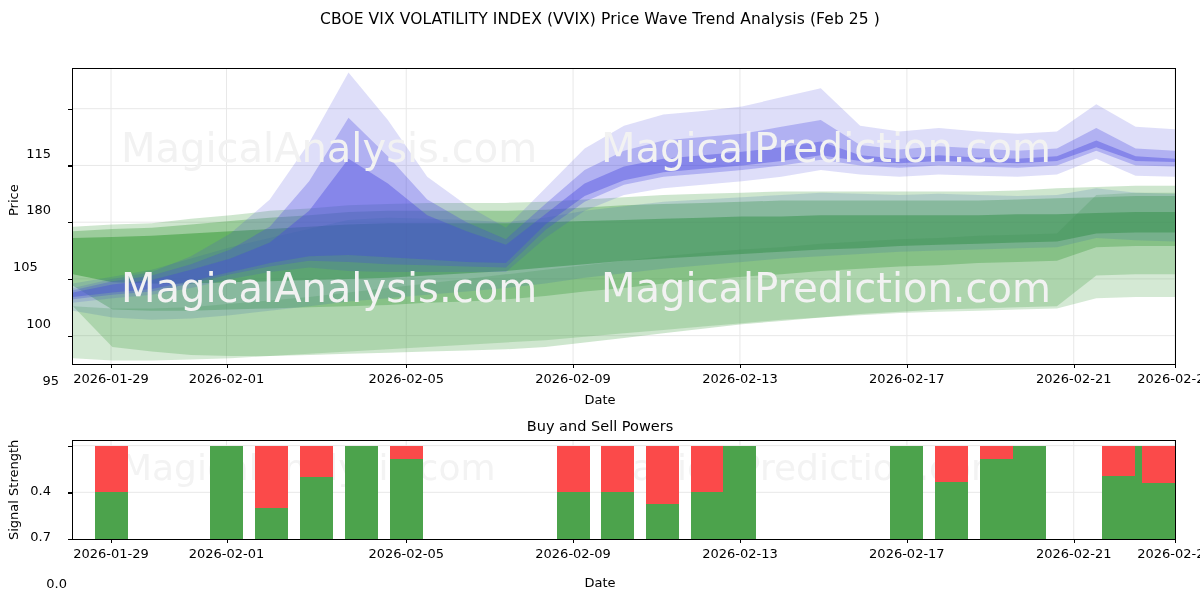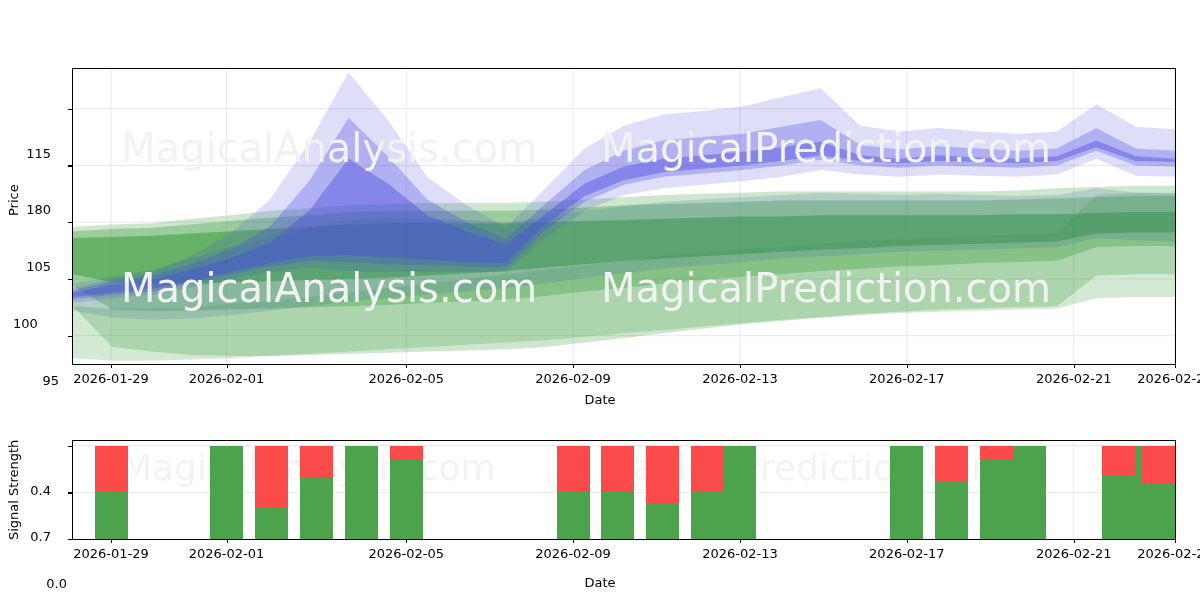--- a/index.html
+++ b/index.html
@@ -144,20 +144,21 @@
     position: absolute;
     bottom: 0;
   }
 </style>
 </head>
 <body>
 
 <div id="root">
 
   <div class="title-block">
+    <div class="title-line">CBOE VIX VOLATILITY INDEX (VVIX) Price Wave Trend Analysis (Feb 25 )</div>
   </div>
 
   <div id="price-panel">
     <div class="wm" style="left:48px; top:56px;">MagicalAnalysis.com</div>
     <div class="wm" style="left:528px; top:56px;">MagicalPrediction.com</div>
     <div class="wm" style="left:48px; top:196px;">MagicalAnalysis.com</div>
     <div class="wm" style="left:528px; top:196px;">MagicalPrediction.com</div>
     <svg id="price-svg" width="1102" height="295">
         <line x1="0" y1="266.63461538461536" x2="1102" y2="266.63461538461536" stroke="#e8e8e8" stroke-width="1"></line>
         <line x1="0" y1="209.90384615384616" x2="1102" y2="209.90384615384616" stroke="#e8e8e8" stroke-width="1"></line>
@@ -178,23 +179,23 @@
         <path d="M0.00,218.98 L39.36,209.90 L78.71,203.10 L118.07,187.21 L157.43,164.52 L196.79,130.48 L236.14,73.75 L275.50,3.40 L314.86,51.06 L354.21,107.79 L393.57,136.15 L432.93,158.85 L472.29,119.13 L511.64,79.42 L551.00,56.73 L590.36,45.38 L629.71,41.98 L669.07,37.44 L708.43,28.37 L747.79,19.29 L787.14,56.73 L826.50,62.40 L865.86,59.00 L905.21,62.40 L944.57,64.67 L983.93,62.40 L1023.29,35.17 L1062.64,57.87 L1102.00,60.13 L1102.00,107.79 L1062.64,106.65 L1023.29,89.63 L983.93,105.52 L944.57,107.79 L905.21,106.65 L865.86,105.52 L826.50,107.79 L787.14,105.52 L747.79,100.98 L708.43,107.79 L669.07,112.33 L629.71,115.73 L590.36,119.13 L551.00,125.94 L511.64,141.83 L472.29,169.06 L432.93,203.10 L393.57,203.10 L354.21,203.10 L314.86,203.10 L275.50,201.96 L236.14,198.56 L196.79,203.10 L157.43,209.90 L118.07,218.98 L78.71,225.79 L39.36,229.19 L0.00,233.73 Z" fill="#4a4ae0" fill-opacity="0.18" stroke="none"></path>
         <path d="M0.00,221.25 L39.36,212.17 L78.71,206.50 L118.07,195.15 L157.43,180.40 L196.79,157.71 L236.14,112.33 L275.50,48.79 L314.86,87.37 L354.21,130.48 L393.57,153.17 L432.93,170.19 L472.29,135.02 L511.64,100.98 L551.00,81.69 L590.36,71.48 L629.71,68.08 L669.07,64.67 L708.43,57.87 L747.79,51.06 L787.14,76.02 L826.50,80.56 L865.86,77.15 L905.21,79.42 L944.57,81.69 L983.93,79.42 L1023.29,59.00 L1062.64,79.42 L1102.00,81.69 L1102.00,97.58 L1062.64,96.44 L1023.29,81.69 L983.93,96.44 L944.57,98.71 L905.21,97.58 L865.86,96.44 L826.50,98.71 L787.14,96.44 L747.79,90.77 L708.43,96.44 L669.07,100.98 L629.71,104.38 L590.36,107.79 L551.00,115.73 L511.64,132.75 L472.29,161.12 L432.93,198.56 L393.57,197.42 L354.21,196.29 L314.86,195.15 L275.50,192.88 L236.14,191.75 L196.79,197.42 L157.43,205.37 L118.07,214.44 L78.71,222.38 L39.36,225.79 L0.00,230.33 Z" fill="#4a4ae0" fill-opacity="0.3" stroke="none"></path>
         <path d="M0.00,223.52 L39.36,215.58 L78.71,211.04 L118.07,200.83 L157.43,189.48 L196.79,173.60 L236.14,141.83 L275.50,89.63 L314.86,114.60 L354.21,146.37 L393.57,162.25 L432.93,175.87 L472.29,145.23 L511.64,114.60 L551.00,97.58 L590.36,89.63 L629.71,86.23 L669.07,82.83 L708.43,78.29 L747.79,72.62 L787.14,86.23 L826.50,89.63 L865.86,86.23 L905.21,88.50 L944.57,89.63 L983.93,87.37 L1023.29,71.48 L1062.64,87.37 L1102.00,89.63 L1102.00,93.04 L1062.64,91.90 L1023.29,78.29 L983.93,91.90 L944.57,94.17 L905.21,93.04 L865.86,91.90 L826.50,94.17 L787.14,91.90 L747.79,86.23 L708.43,91.90 L669.07,96.44 L629.71,99.85 L590.36,103.25 L551.00,111.19 L511.64,127.08 L472.29,155.44 L432.93,194.02 L393.57,192.88 L354.21,190.62 L314.86,188.35 L275.50,186.08 L236.14,187.21 L196.79,194.02 L157.43,203.10 L118.07,212.17 L78.71,220.12 L39.36,223.52 L0.00,228.06 Z" fill="#4a4ae0" fill-opacity="0.42" stroke="none"></path>
         <path d="M0.00,237.13 L39.36,239.40 L78.71,239.40 L118.07,238.27 L157.43,234.87 L196.79,231.46 L236.14,228.06 L275.50,223.52 L314.86,218.98 L354.21,214.44 L393.57,209.90 L432.93,205.37 L472.29,200.83 L511.64,196.29 L551.00,191.75 L590.36,187.21 L629.71,183.81 L669.07,180.40 L708.43,178.13 L747.79,174.73 L787.14,172.46 L826.50,170.19 L865.86,169.06 L905.21,166.79 L944.57,165.65 L983.93,164.52 L1023.29,125.94 L1062.64,123.67 L1102.00,123.67 L1102.00,228.06 L1062.64,228.06 L1023.29,229.19 L983.93,239.40 L944.57,240.54 L905.21,241.67 L865.86,242.81 L826.50,243.94 L787.14,246.21 L747.79,248.48 L708.43,250.75 L669.07,254.15 L629.71,257.56 L590.36,260.96 L551.00,264.37 L511.64,267.77 L472.29,271.17 L432.93,273.44 L393.57,275.71 L354.21,277.98 L314.86,280.25 L275.50,282.52 L236.14,284.79 L196.79,287.06 L157.43,289.33 L118.07,290.46 L78.71,291.60 L39.36,291.60 L0.00,289.33 Z" fill="#3a9c3a" fill-opacity="0.22" stroke="none"></path>
         <path d="M0.00,214.44 L39.36,207.63 L78.71,200.83 L118.07,189.48 L157.43,178.13 L196.79,169.06 L236.14,159.98 L275.50,150.90 L314.86,148.63 L354.21,149.77 L393.57,150.90 L432.93,153.17 L472.29,148.63 L511.64,141.83 L551.00,137.29 L590.36,132.75 L629.71,130.48 L669.07,128.21 L708.43,125.94 L747.79,123.67 L787.14,124.81 L826.50,125.94 L865.86,124.81 L905.21,125.94 L944.57,127.08 L983.93,125.94 L1023.29,119.13 L1062.64,123.67 L1102.00,124.81 L1102.00,172.46 L1062.64,171.33 L1023.29,169.06 L983.93,178.13 L944.57,179.27 L905.21,180.40 L865.86,181.54 L826.50,182.67 L787.14,184.94 L747.79,187.21 L708.43,189.48 L669.07,192.88 L629.71,196.29 L590.36,199.69 L551.00,204.23 L511.64,208.77 L472.29,214.44 L432.93,218.98 L393.57,222.38 L354.21,225.79 L314.86,229.19 L275.50,232.60 L236.14,237.13 L196.79,241.67 L157.43,246.21 L118.07,249.62 L78.71,250.75 L39.36,248.48 L0.00,241.67 Z" fill="#3366aa" fill-opacity="0.18" stroke="none"></path>
       </svg>
   </div>
   <div id="price-yticks">
       <div class="ytick-label" style="top: 335.635px; left: 8px;">95</div>
       <div class="ytick-mark" style="left: 68px; top: 335.635px;"></div>
-      <div class="ytick-label" style="top: 278.904px; left: 0px; text-align: center;">100</div>
+      <div class="ytick-label" style="top: 278.904px; left: 0px;">100</div>
       <div class="ytick-mark" style="left: 68px; top: 278.904px;"></div>
-      <div class="ytick-label" style="top: 222.173px; left: 0px;">105</div>
+      <div class="ytick-label" style="top: 222.173px; left: 0px; text-align: center;">105</div>
       <div class="ytick-mark" style="left: 68px; top: 222.173px;"></div>
       <div class="ytick-label" style="top: 165.442px; left: 0px;">180</div>
       <div class="ytick-mark" style="left: 68px; top: 165.442px;"></div>
       <div class="ytick-label" style="top: 108.712px; left: 0px;">115</div>
       <div class="ytick-mark" style="left: 68px; top: 108.712px;"></div>
     </div>
   <div id="price-xticks">
       <div class="xtick-label" style="left: 111.019px; top: 371px;">2026-01-29</div>
       <div class="xtick-mark" style="left: 111.019px; top: 364px;"></div>
       <div class="xtick-label" style="left: 226.509px; top: 371px;">2026-02-01</div>
@@ -208,20 +209,21 @@
       <div class="xtick-label" style="left: 906.883px; top: 371px;">2026-02-17</div>
       <div class="xtick-mark" style="left: 906.883px; top: 364px;"></div>
       <div class="xtick-label" style="left: 1073.73px; top: 371px;">2026-02-21</div>
       <div class="xtick-mark" style="left: 1073.73px; top: 364px;"></div>
       <div class="xtick-label" style="left: 1175px; top: 371px;">2026-02-25</div>
       <div class="xtick-mark" style="left: 1175px; top: 364px;"></div>
     </div>
   <div class="axis-title" id="price-ylabel">Price</div>
   <div class="axis-title" id="price-xlabel">Date</div>
 
+  <div id="signal-title">Buy and Sell Powers</div>
   <div id="signal-panel">
     <div class="wm wm-sig" style="left:48px; top:6px;">MagicalAnalysis.com</div>
     <div class="wm wm-sig" style="left:528px; top:6px;">MagicalPrediction.com</div>
     <svg id="signal-svg" width="1102" height="98">
         <line x1="0" y1="51.333333333333336" x2="1102" y2="51.333333333333336" stroke="#e8e8e8" stroke-width="1"></line>
         <line x1="0" y1="4.666666666666671" x2="1102" y2="4.666666666666671" stroke="#e8e8e8" stroke-width="1"></line>
         <line x1="38.019000000000005" y1="0" x2="38.019000000000005" y2="98" stroke="#e8e8e8" stroke-width="1"></line>
         <line x1="153.5086" y1="0" x2="153.5086" y2="98" stroke="#e8e8e8" stroke-width="1"></line>
         <line x1="333.2448" y1="0" x2="333.2448" y2="98" stroke="#e8e8e8" stroke-width="1"></line>
         <line x1="500.08759999999995" y1="0" x2="500.08759999999995" y2="98" stroke="#e8e8e8" stroke-width="1"></line>

